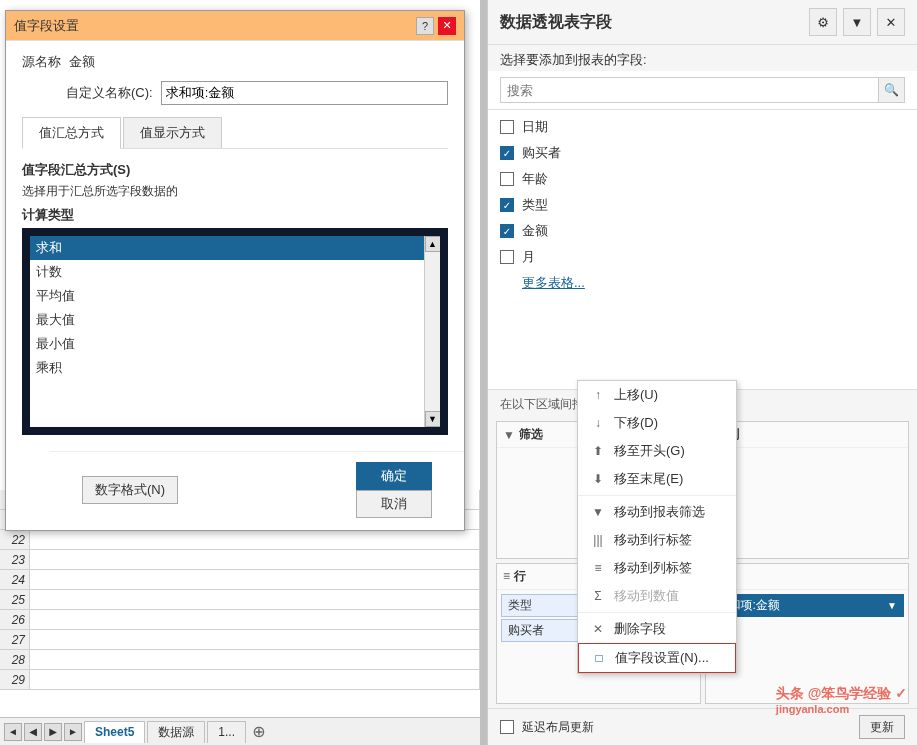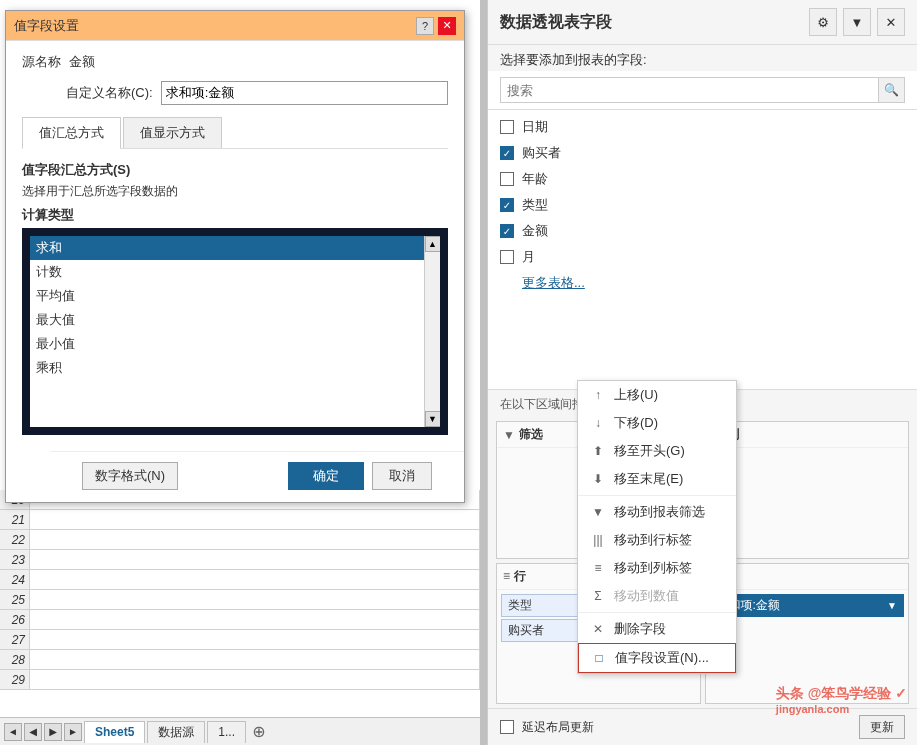--- a/index.html
+++ b/index.html
@@ -324,21 +324,21 @@
       padding: 0 12px;
       background: #f0f0f0;
       border: 1px solid #aaa;
       cursor: pointer;
       font-size: 13px;
       color: #333;
     }
 
     .btn-group {
       display: flex;
-      gap: 8px;
+      flex-direction: column;
     }
 
     .btn-ok {
       height: 28px;
       padding: 0 24px;
       background: #1a6496;
       border: 1px solid #1a6496;
       cursor: pointer;
       font-size: 13px;
       color: white;

